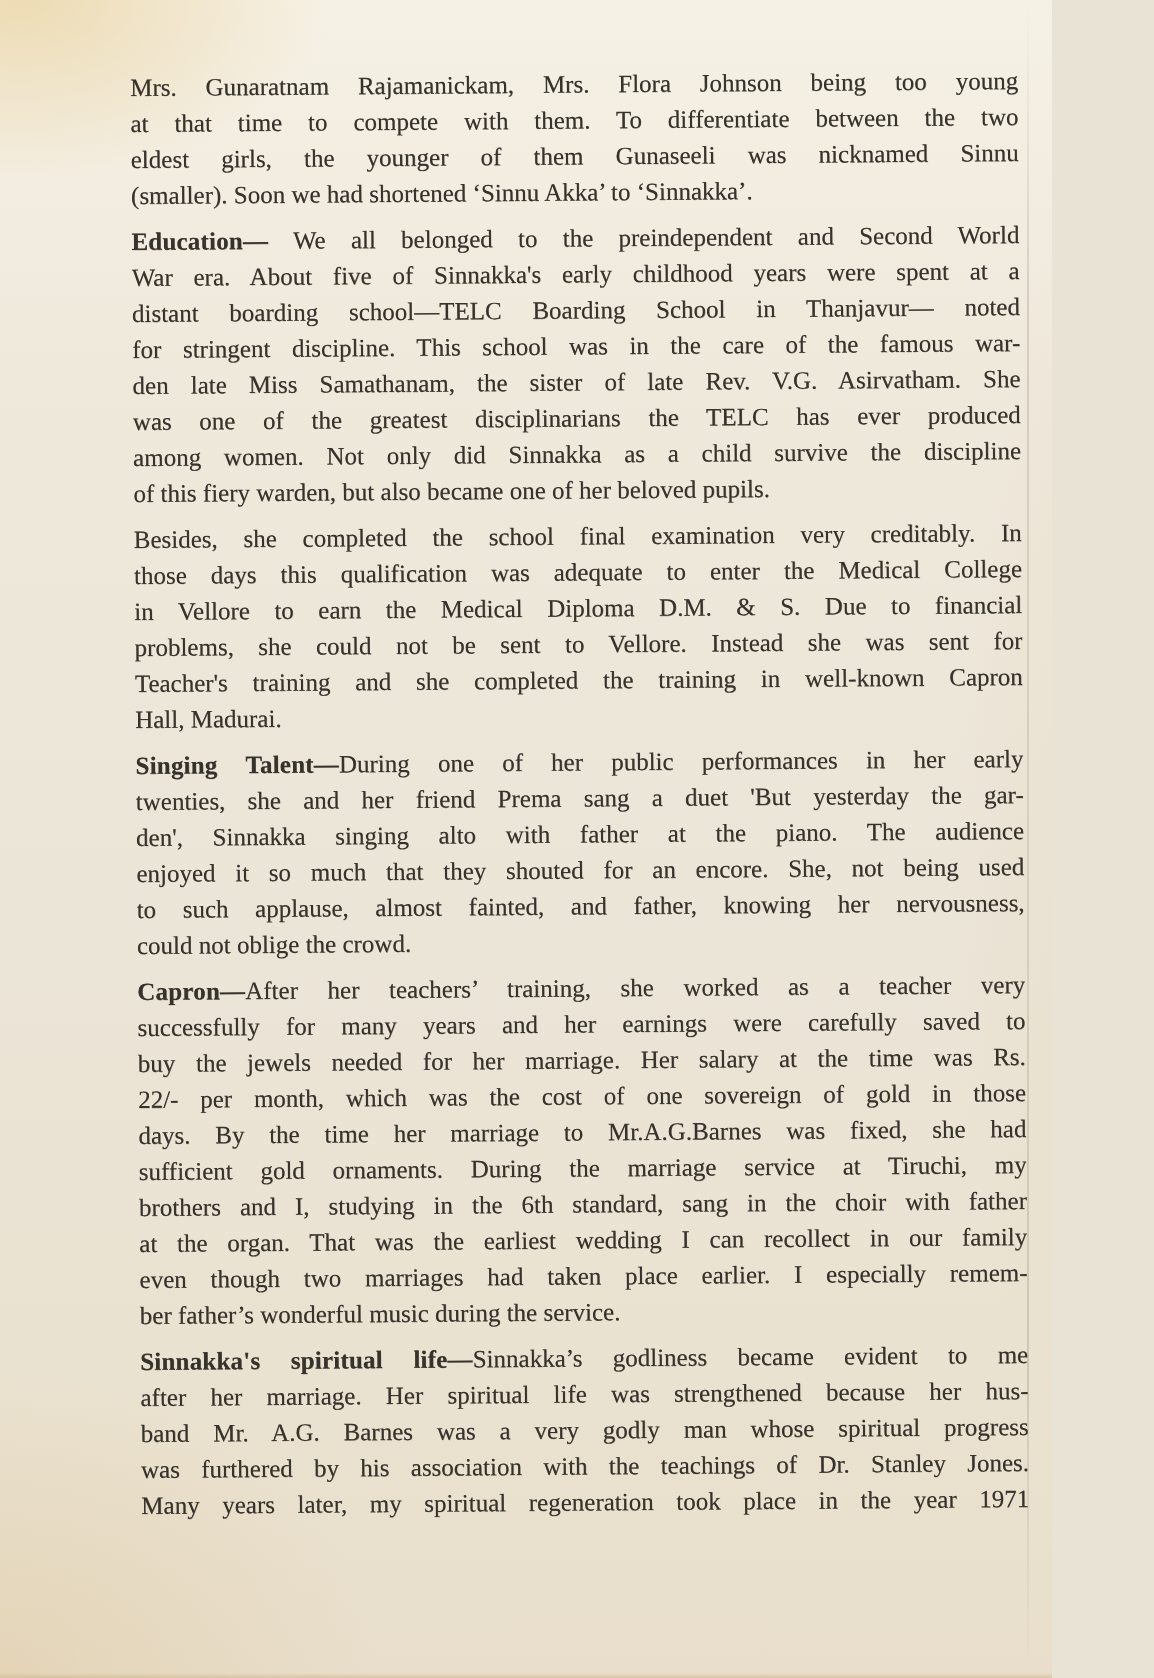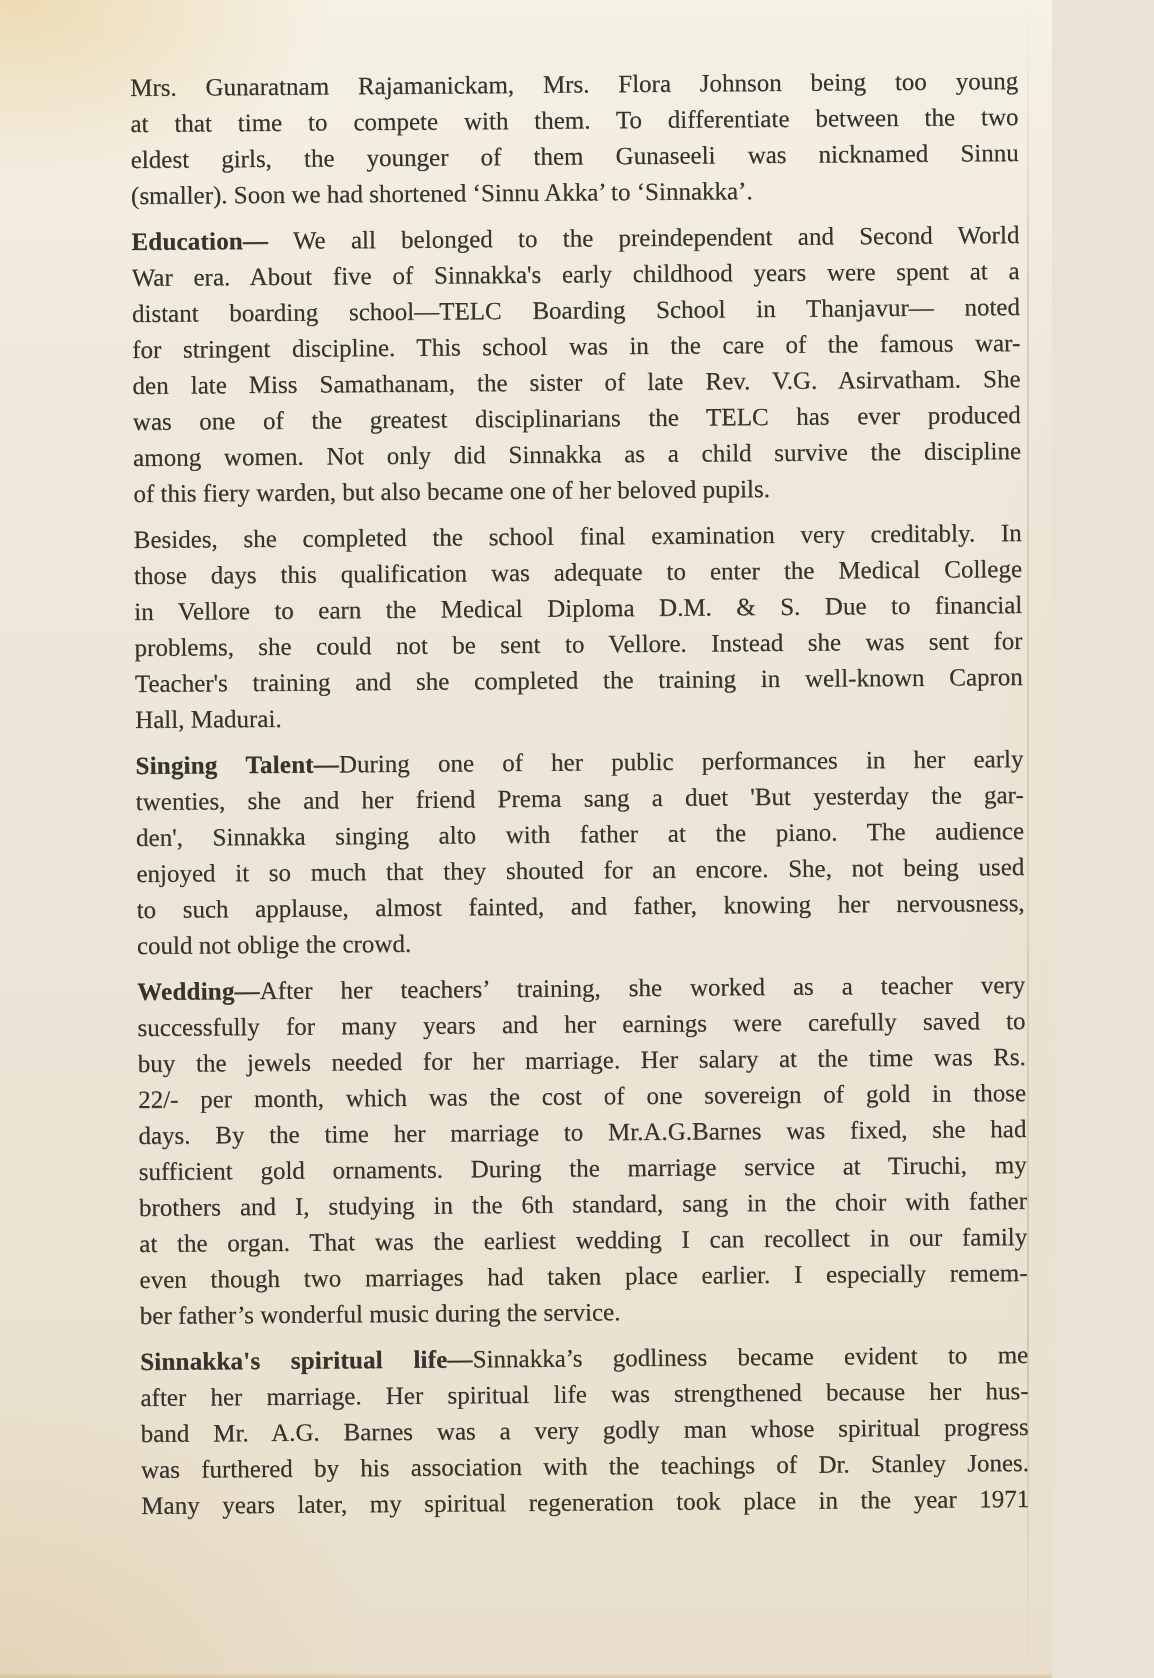--- a/index.html
+++ b/index.html
@@ -89,21 +89,21 @@
       </div>
       <div class="para">
         <div class="line"><strong class="heading">Singing Talent—</strong><span>During one of her public performances in her early</span></div>
         <div class="line">twenties, she and her friend Prema sang a duet 'But yesterday the gar-</div>
         <div class="line">den', Sinnakka singing alto with father at the piano. The audience</div>
         <div class="line">enjoyed it so much that they shouted for an encore. She, not being used</div>
         <div class="line">to such applause, almost fainted, and father, knowing her nervousness,</div>
         <div class="line last">could not oblige the crowd.</div>
       </div>
       <div class="para">
-        <div class="line"><strong class="heading">Wedding—</strong><span>After her teachers’ training, she worked as a teacher very</span></div>
+        <div class="line"><strong class="heading">Capron—</strong><span>After her teachers’ training, she worked as a teacher very</span></div>
         <div class="line">successfully for many years and her earnings were carefully saved to</div>
         <div class="line">buy the jewels needed for her marriage. Her salary at the time was Rs.</div>
         <div class="line">22/- per month, which was the cost of one sovereign of gold in those</div>
         <div class="line">days. By the time her marriage to Mr.A.G.Barnes was fixed, she had</div>
         <div class="line">sufficient gold ornaments. During the marriage service at Tiruchi, my</div>
         <div class="line">brothers and I, studying in the 6th standard, sang in the choir with father</div>
         <div class="line">at the organ. That was the earliest wedding I can recollect in our family</div>
         <div class="line">even though two marriages had taken place earlier. I especially remem-</div>
         <div class="line last">ber father’s wonderful music during the service.</div>
       </div>

